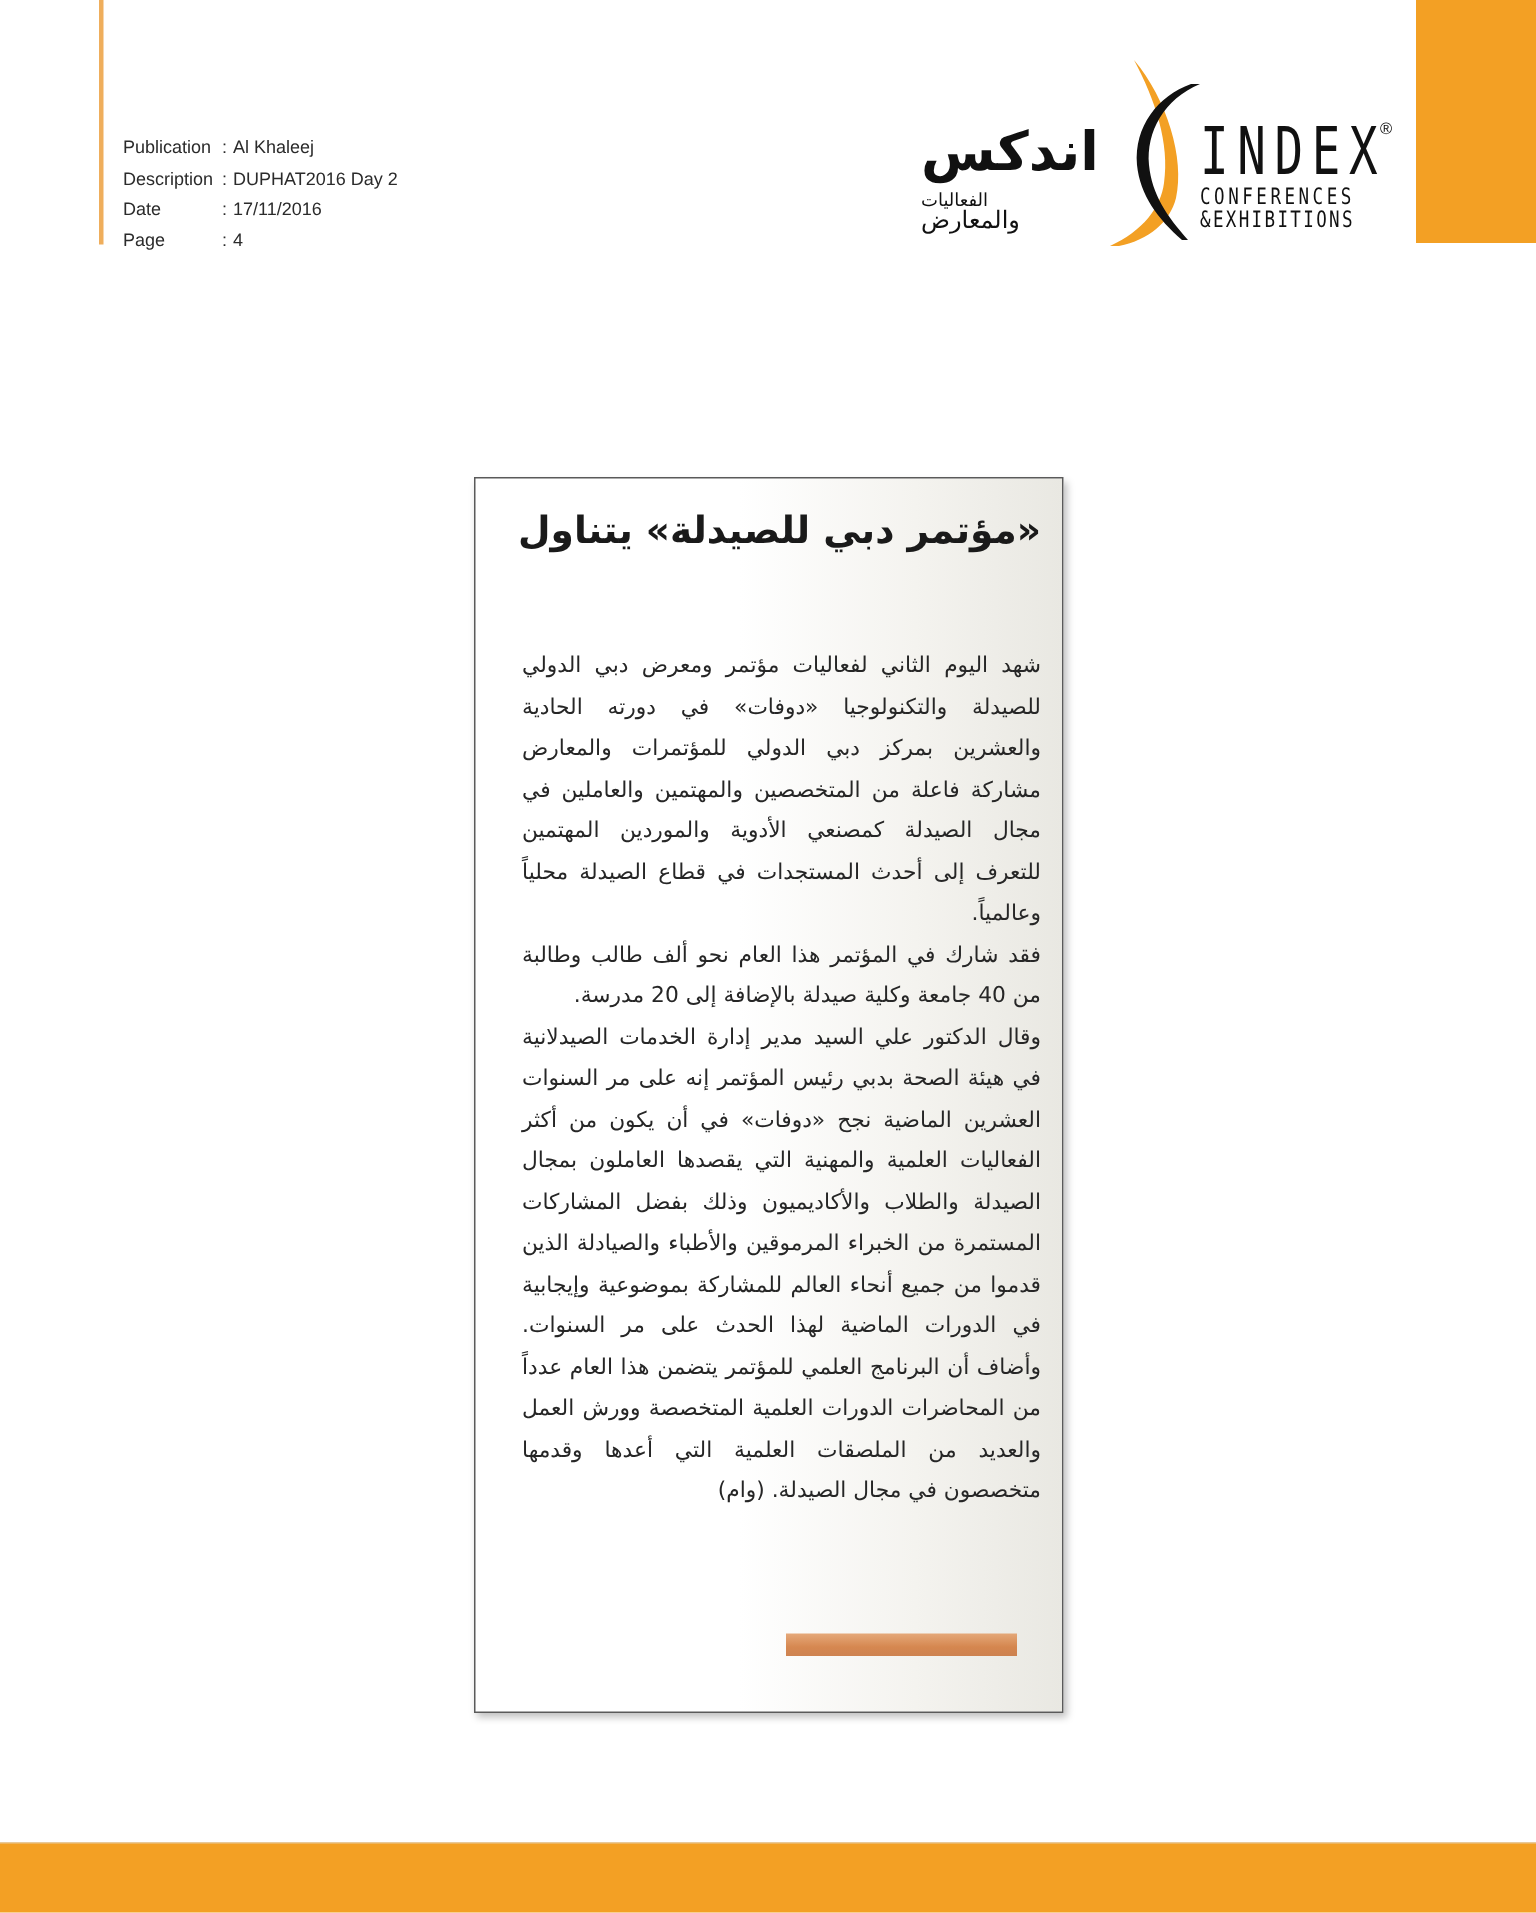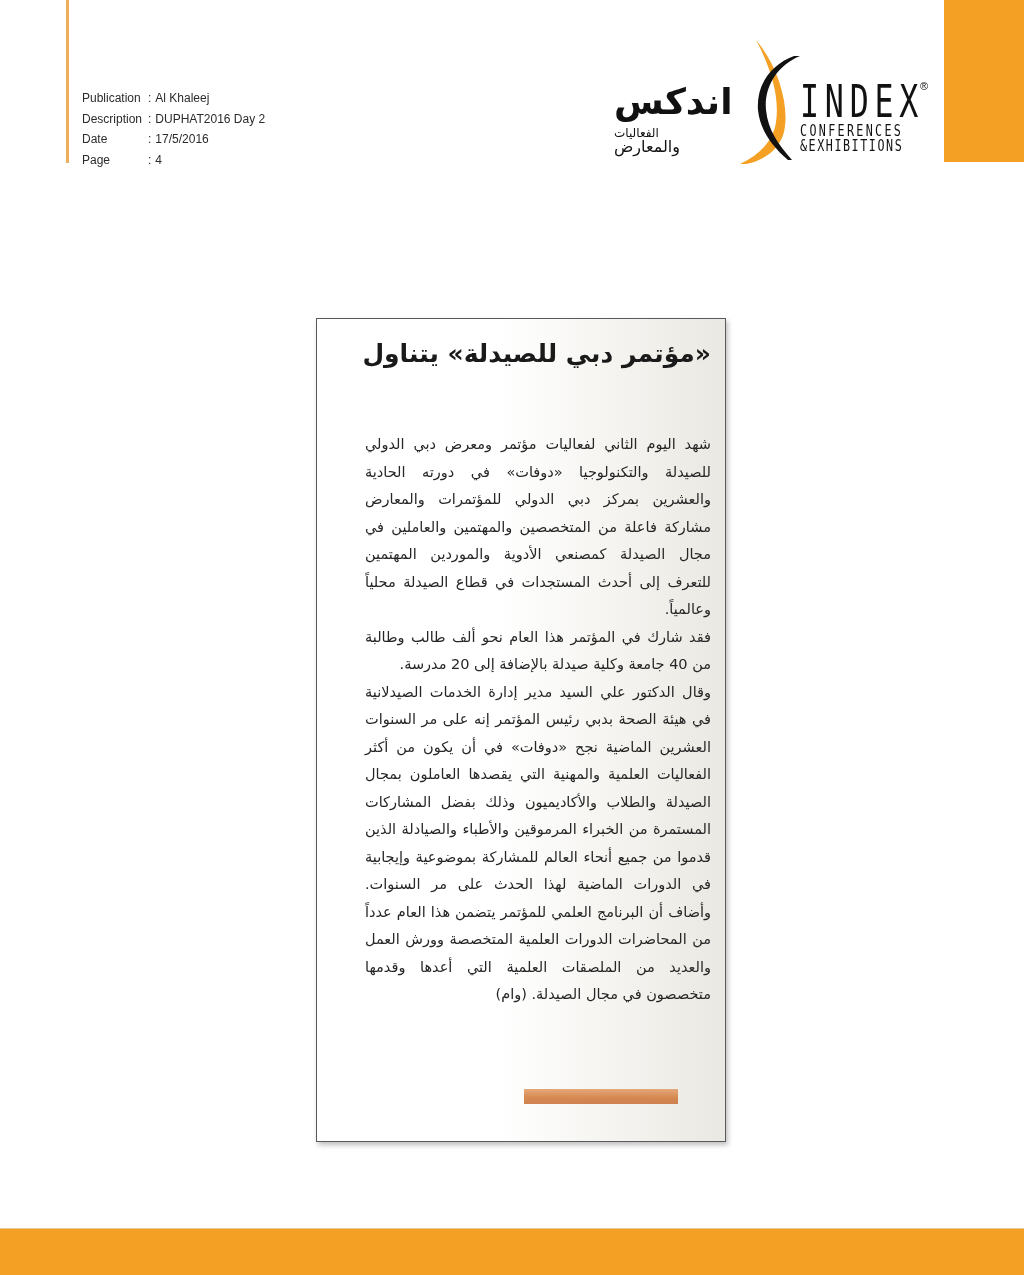--- a/index.html
+++ b/index.html
@@ -16,21 +16,21 @@
   .logo { position:absolute; left:580px; top:36px; width:330px; height:128px;margin-left:28px; }
   .logo .ar-big { position:absolute; left:6px; top:48px; font-family:"DejaVu Sans", sans-serif; font-weight:bold; font-size:36px; color:#111; direction:rtl; line-height:36px; }
   .logo .ar-small1 { position:absolute; left:6px; top:90px; font-family:"DejaVu Sans", sans-serif; font-size:12px; color:#111; direction:rtl; letter-spacing:1px; line-height:14px; }
   .logo .ar-small2 { position:absolute; left:6px; top:104px; font-family:"DejaVu Sans", sans-serif; font-size:16px; color:#111; direction:rtl; letter-spacing:1px; line-height:14px; }
   .logo svg.swoosh { position:absolute; left:130px; top:0; width:70px; height:128px; }
   .logo .index { position:absolute; left:192px; top:44px; font-family:"DejaVu Sans Mono", monospace; font-size:44px; letter-spacing:8px; color:#111; line-height:44px; transform:scaleX(0.72); transform-origin:left top; font-weight:300; }
   .logo .reg { position:absolute; left:312px; top:44px; font-size:11px; color:#111; }
   .logo .conf { position:absolute; left:192px; top:88px; font-family:"DejaVu Sans Mono", monospace; font-size:15px; letter-spacing:3px; color:#111; line-height:15px; transform:scaleX(0.78); transform-origin:left top; }
   .logo .exh { position:absolute; left:192px; top:103px; font-family:"DejaVu Sans Mono", monospace; font-size:15px; letter-spacing:2px; color:#111; line-height:15px; transform:scaleX(0.78); transform-origin:left top; }
 
-  .clipping { position:absolute; left:316px; top:318px; width:391px; height:822px; border:1px solid #5a5a5a; background:linear-gradient(90deg,#ffffff 0%,#ffffff 45%,#f4f3ef 75%,#e9e8e2 100%); box-shadow:2px 3px 5px rgba(0,0,0,0.25);padding-left:17px; }
+  .clipping { position:absolute; left:316px; top:318px; width:391px; height:822px; border:1px solid #5a5a5a; background:linear-gradient(90deg,#ffffff 0%,#ffffff 45%,#f4f3ef 75%,#e9e8e2 100%); box-shadow:2px 3px 5px rgba(0,0,0,0.25); }
   .headline { position:absolute; right:14px; top:16px; width:360px; text-align:right; direction:rtl; font-family:"DejaVu Sans", sans-serif; font-weight:bold; font-size:25px; line-height:38px; color:#1a1a1a; }
   .article { position:absolute; right:14px; top:112px; width:346px; text-align:justify; text-align-last:right; direction:rtl; font-family:"DejaVu Sans", sans-serif; font-weight:normal; font-size:14.5px; line-height:27.5px; color:#262626; }
   .article p { margin:0; }
   .accent { position:absolute; left:207px; top:770px; width:154px; height:15px; background:linear-gradient(180deg,#e3a06c,#d27b3e 60%,#c9763f); opacity:0.9; }
 </style>
 </head>
 <body>
 
 <div class="vline"></div>
 <div class="corner"></div>
@@ -42,21 +42,21 @@
       <span>Al Khaleej</span>
   </div>
   <div class="row">
     <span class="k">Description</span>
       <span class="sep">:</span>
       <span>DUPHAT2016 Day 2</span>
   </div>
   <div class="row">
     <span class="k">Date</span>
       <span class="sep">:</span>
-      <span>17/5/2016</span>
+      <span>17/11/2016</span>
   </div>
   <div class="row">
     <span class="k">Page</span>
       <span class="sep">:</span>
       <span>4</span>
   </div>
 </div>
 
 <div class="logo">
   <div class="ar-big">اندكس</div>

